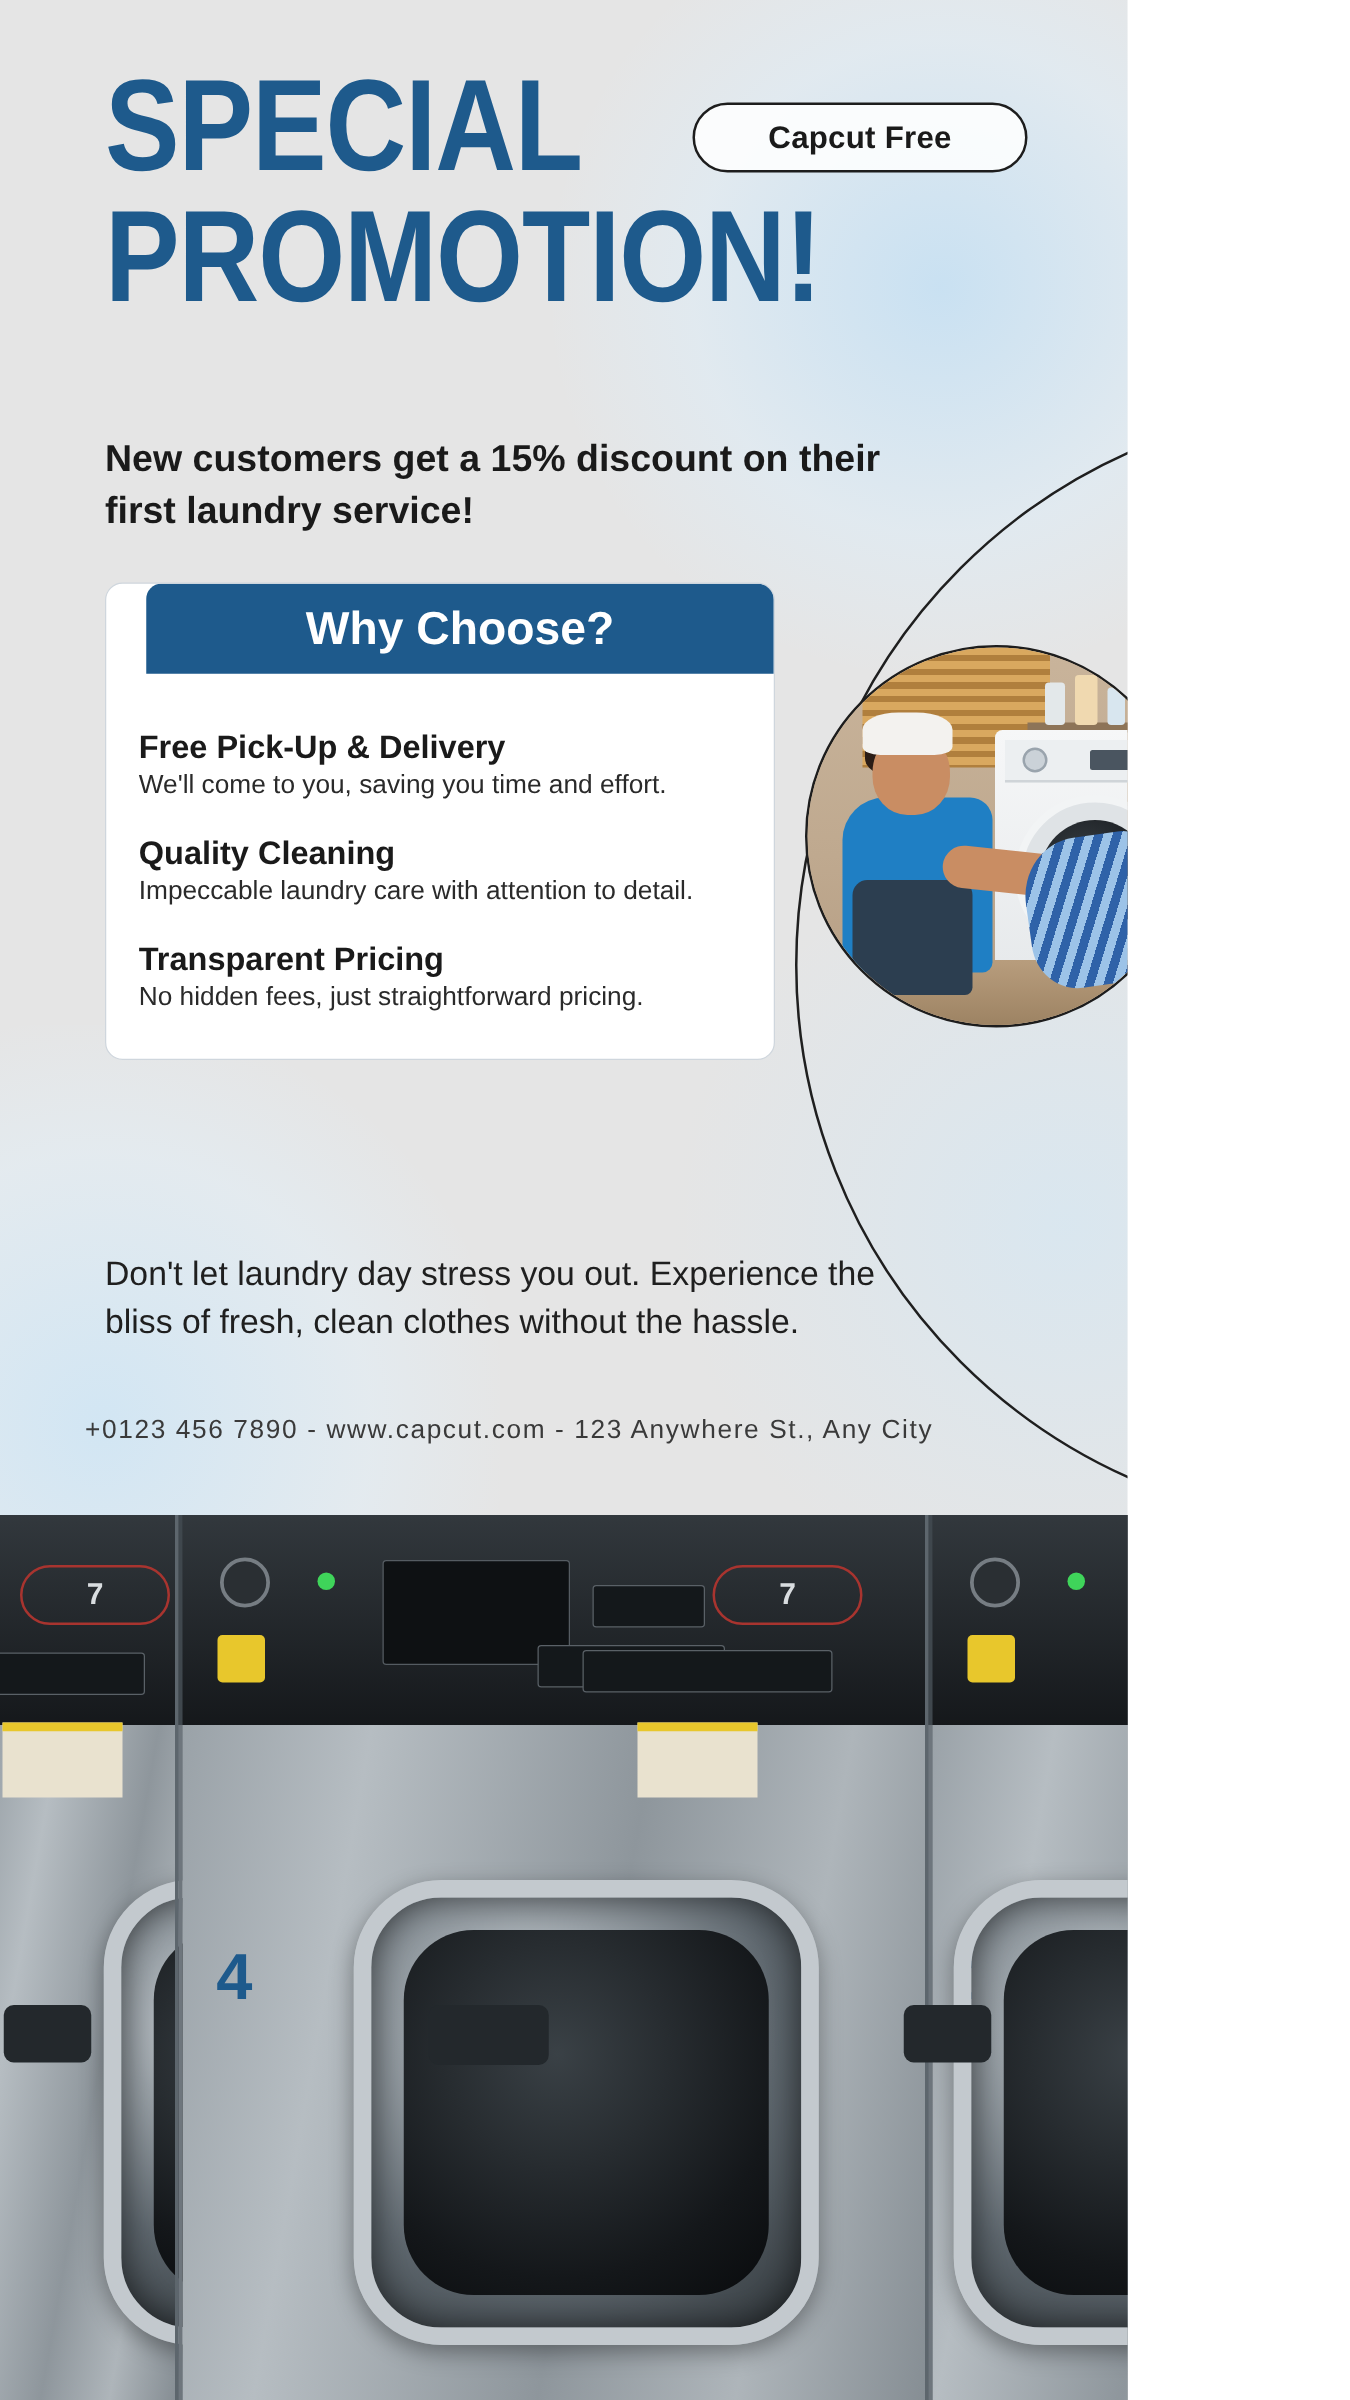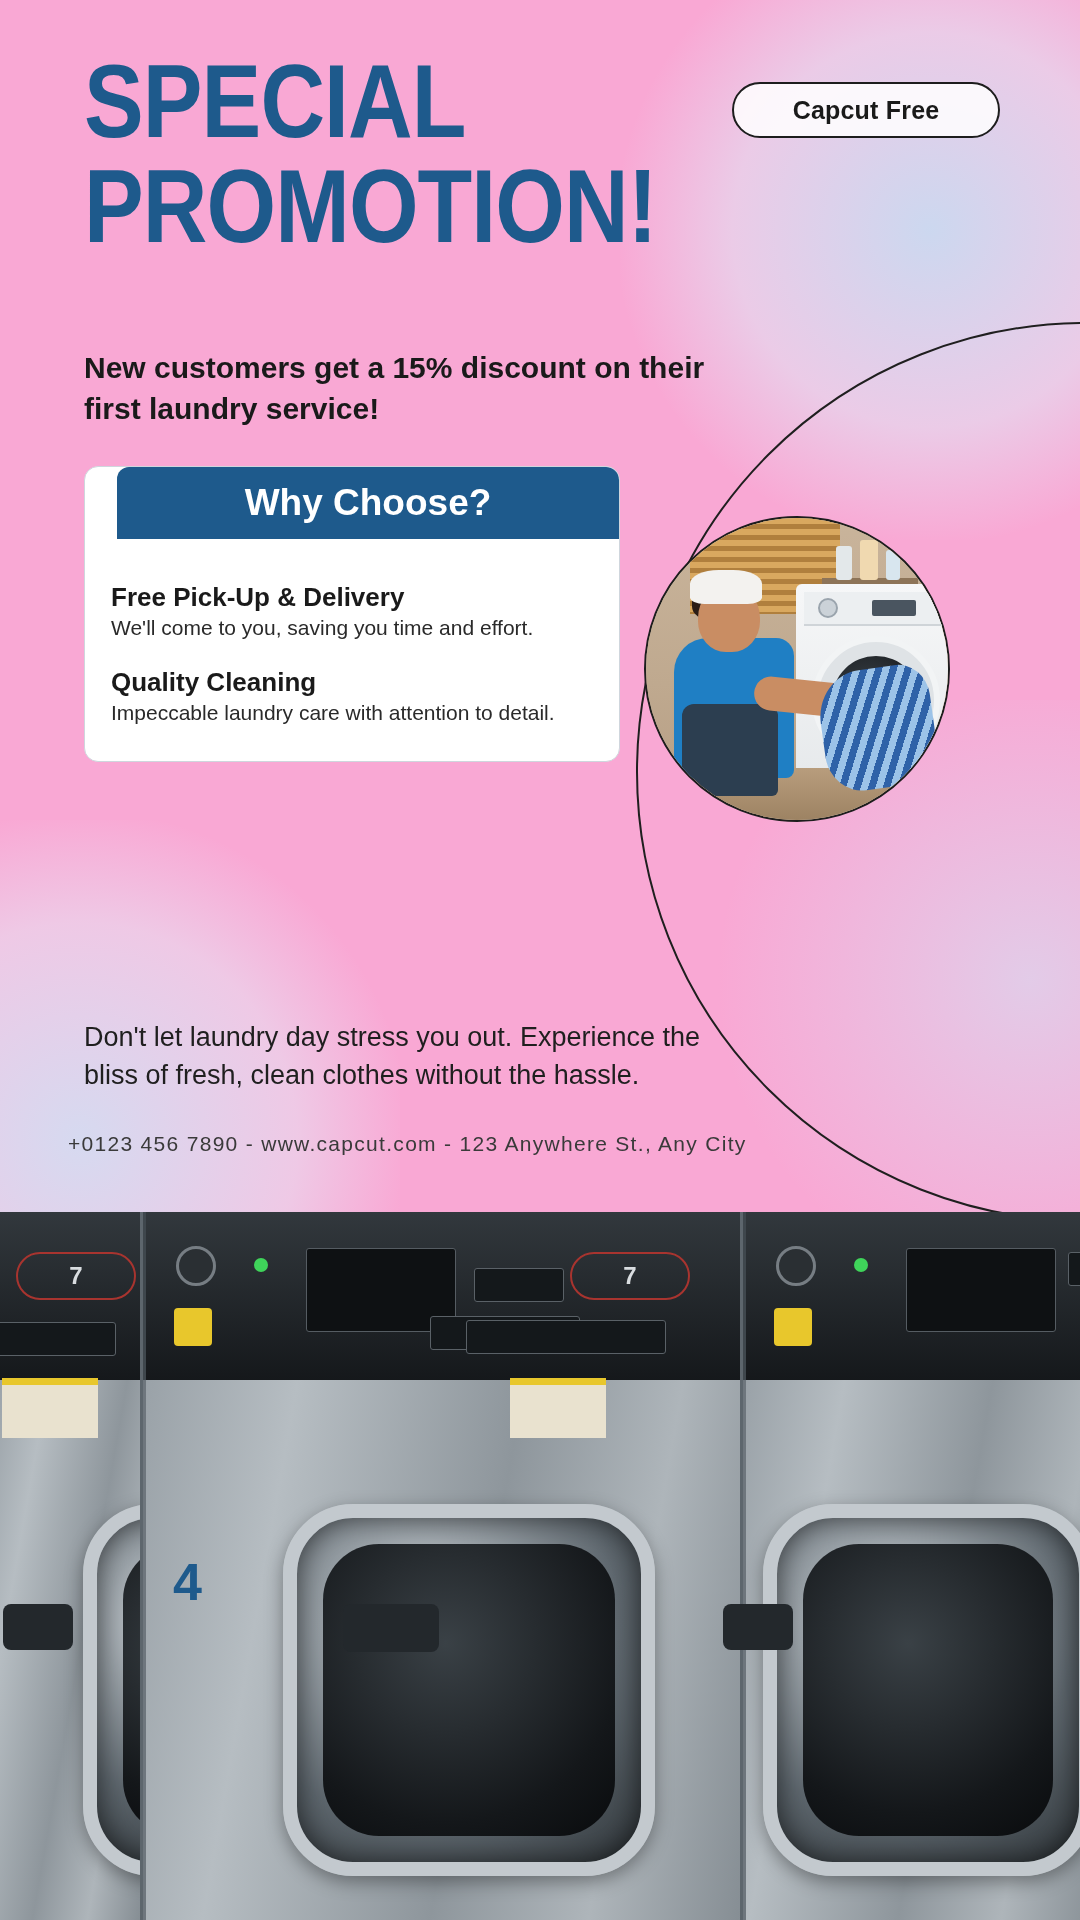--- a/index.html
+++ b/index.html
@@ -5,23 +5,23 @@
   * { box-sizing: border-box; margin: 0; padding: 0; }
   html, body {
     width: 1080px;
     height: 1920px;
     background: #ffffff;
     font-family: "Liberation Sans", sans-serif;
     overflow: hidden;
   }
   .poster {
     position: relative;
-    width: 1080px;
+    width: 902px;
     height: 1920px;
-    background: #f9a8d4;
+    background: #e5e5e5;
     overflow: hidden;
   }
 
   
   .bg-glow-right {
     position: absolute;
     top: -80px; right: -160px;
     width: 620px; height: 620px;
     background: radial-gradient(circle at 50% 50%, rgba(196,224,244,0.85) 0%, rgba(221,238,250,0.5) 45%, rgba(255,255,255,0) 72%);
     pointer-events: none;
@@ -249,21 +249,20 @@
 
   
   .closing {
     position: absolute;
     left: 84px;
     top: 1000px;
     width: 640px;
     font-size: 27px;
     line-height: 1.42;
     color: #1f1f1f;
-    margin-top: 18px;
   }
 
   .contact {
     position: absolute;
     left: 68px;
     top: 1132px;
     font-size: 21px;
     letter-spacing: 1.3px;
     color: #3a3a3a;
   }
@@ -390,20 +389,24 @@
   <div class="card">
     <div class="card-header">Why Choose?</div>
     <div class="card-body">
       <div class="feature">
         <div class="feature-title">Free Pick-Up &amp; Delivery</div>
         <div class="feature-desc">We'll come to you, saving you time and effort.</div>
       </div>
       <div class="feature">
         <div class="feature-title">Quality Cleaning</div>
         <div class="feature-desc">Impeccable laundry care with attention to detail.</div>
+      </div>
+      <div class="feature">
+        <div class="feature-title">Transparent Pricing</div>
+        <div class="feature-desc">No hidden fees, just straightforward pricing.</div>
       </div>
     </div>
   </div>
 
   <div class="photo-circle">
     <div class="scene">
       <div class="pc-wall"></div>
       <div class="pc-window"></div>
       <div class="pc-shelf"></div>
       <div class="pc-bottle1"></div>

